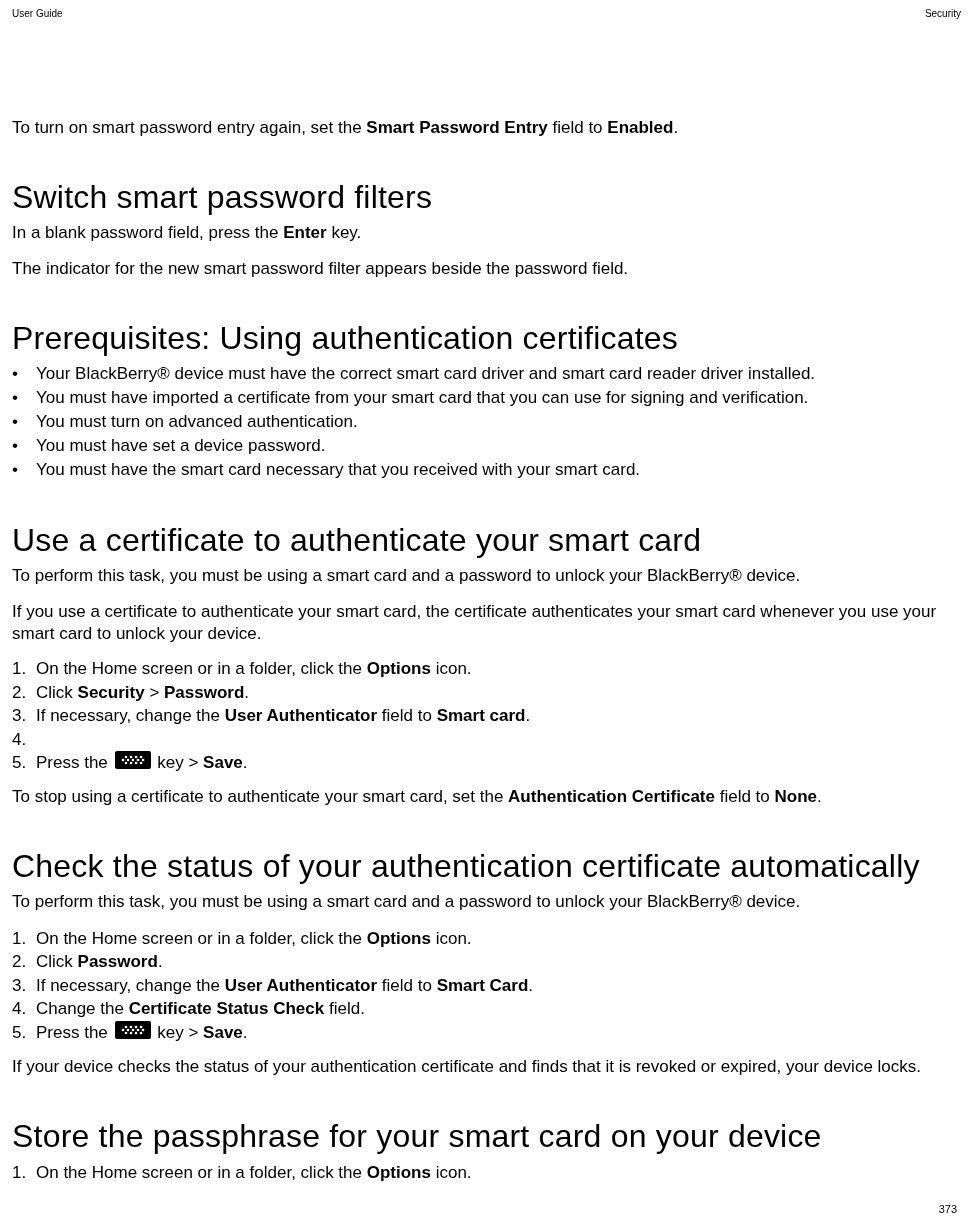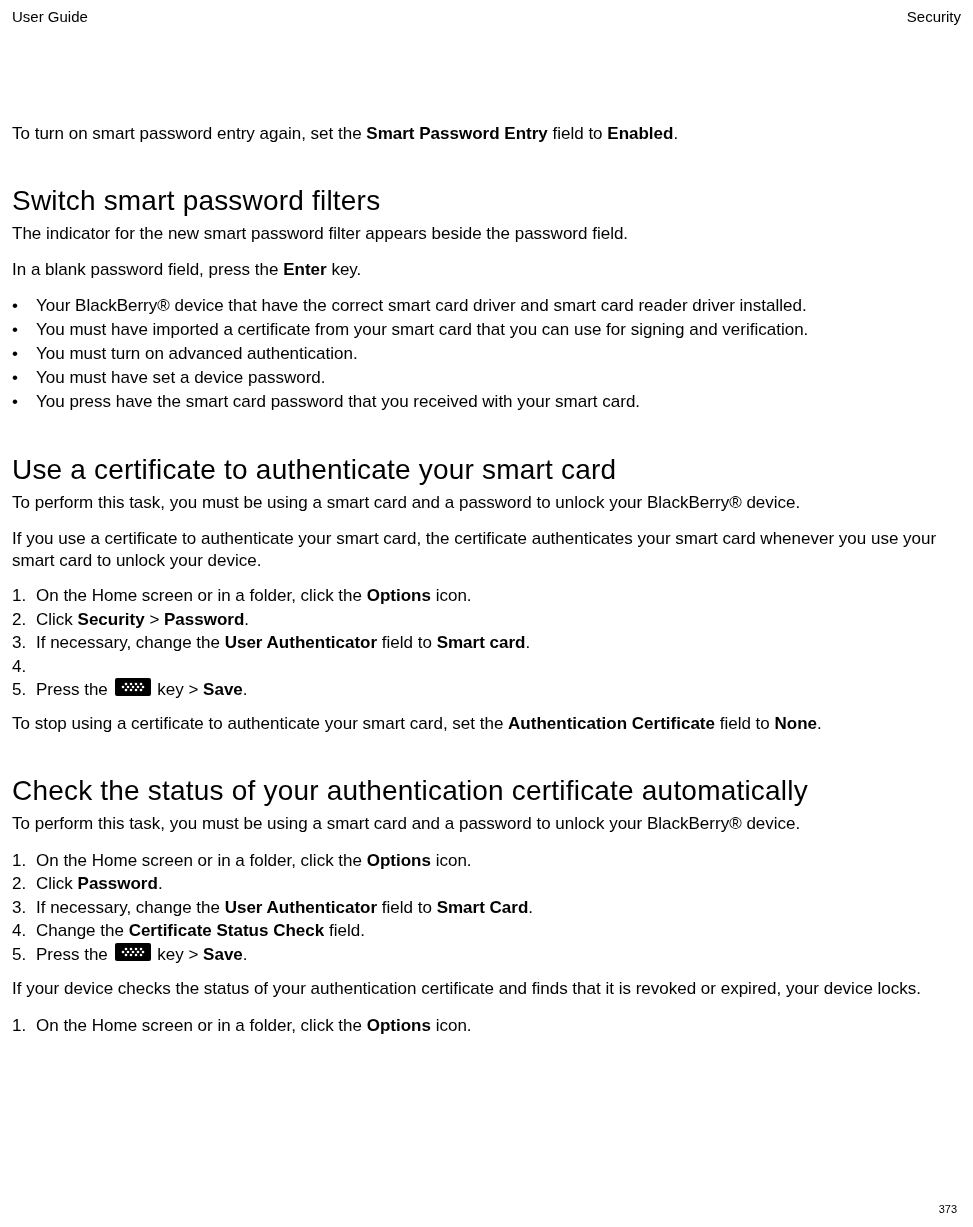--- a/index.html
+++ b/index.html
@@ -14,40 +14,40 @@
   .page {
     position: relative;
     width: 973px;
     height: 1227px;
     box-sizing: border-box;
     padding: 8px 12px 12px 12px;
   }
   .header {
     display: flex;
     justify-content: space-between;
-    font-size: 15px;
+    font-size: 10px;
     margin-bottom: 98px;
   }
   .content {
     padding-left: 0;
   }
   p.body {
     font-size: 17px;
     line-height: 1.3;
     margin: 0 0 14px 0;
   }
   p.body.tight {
     margin-bottom: 12px;
   }
   p.body.section-gap {
     margin-top: 2px;
     margin-bottom: 36px;
   }
   h2 {
-    font-size: 28px;
+    font-size: 32px;
     font-weight: 400;
     margin: 40px 0 6px 0;
     letter-spacing: 0.2px;
     font-family: "Trebuchet MS", "Segoe UI", Arial, sans-serif;
   }
   ul.bullets {
     list-style: none;
     padding: 0;
     margin: 4px 0 0 0;
   }
@@ -100,45 +100,46 @@
     <span>Security</span>
   </div>
 
   <div class="content">
 
     <p class="body section-gap">
       <span>To turn on smart password entry again, set the </span><span class="bold">Smart Password Entry</span><span> field to </span><span class="bold">Enabled</span><span>.</span>
     </p>
 
     <h2>Switch smart password filters</h2>
-    <p class="body">The indicator for the new smart password filter appears beside the password field.</p>
     <p class="body">
       <span>In a blank password field, press the </span><span class="bold">Enter</span><span> key.</span>
     </p>
-
+    <p class="body">The indicator for the new smart password filter appears beside the password field.</p>
+
+    <h2>Prerequisites: Using authentication certificates</h2>
     <ul class="bullets">
       <li>
           <span class="marker">•</span>
-          <span>Your BlackBerry® device that have the correct smart card driver and smart card reader driver installed.</span>
+          <span>Your BlackBerry® device must have the correct smart card driver and smart card reader driver installed.</span>
         </li>
       <li>
           <span class="marker">•</span>
           <span>You must have imported a certificate from your smart card that you can use for signing and verification.</span>
         </li>
       <li>
           <span class="marker">•</span>
           <span>You must turn on advanced authentication.</span>
         </li>
       <li>
           <span class="marker">•</span>
           <span>You must have set a device password.</span>
         </li>
       <li>
           <span class="marker">•</span>
-          <span>You press have the smart card password that you received with your smart card.</span>
+          <span>You must have the smart card necessary that you received with your smart card.</span>
         </li>
     </ul>
 
     <h2>Use a certificate to authenticate your smart card</h2>
     <p class="body">To perform this task, you must be using a smart card and a password to unlock your BlackBerry® device.</p>
     <p class="body tight">If you use a certificate to authenticate your smart card, the certificate authenticates your smart card whenever you use your smart card to unlock your device.</p>
     <ol class="steps">
       <li>
           <span class="num">1.</span>
           <span><span>On the Home screen or in a folder, click the </span><span class="bold">Options</span><span> icon.</span></span>
@@ -212,20 +213,21 @@
                 <circle cx="28" cy="9" r="1.3" fill="#fff"></circle>
                 <circle cx="11" cy="12" r="1.3" fill="#fff"></circle>
                 <circle cx="16" cy="12" r="1.3" fill="#fff"></circle>
                 <circle cx="21" cy="12" r="1.3" fill="#fff"></circle>
                 <circle cx="26" cy="12" r="1.3" fill="#fff"></circle>
               </svg></span><span> key &gt; </span><span class="bold">Save</span><span>.</span></span>
         </li>
     </ol>
     <p class="body">If your device checks the status of your authentication certificate and finds that it is revoked or expired, your device locks.</p>
 
+    <h2>Store the passphrase for your smart card on your device</h2>
     <ol class="steps">
       <li>
           <span class="num">1.</span>
           <span><span>On the Home screen or in a folder, click the </span><span class="bold">Options</span><span> icon.</span></span>
         </li>
     </ol>
 
   </div>
 
   <div class="footer">373</div>

